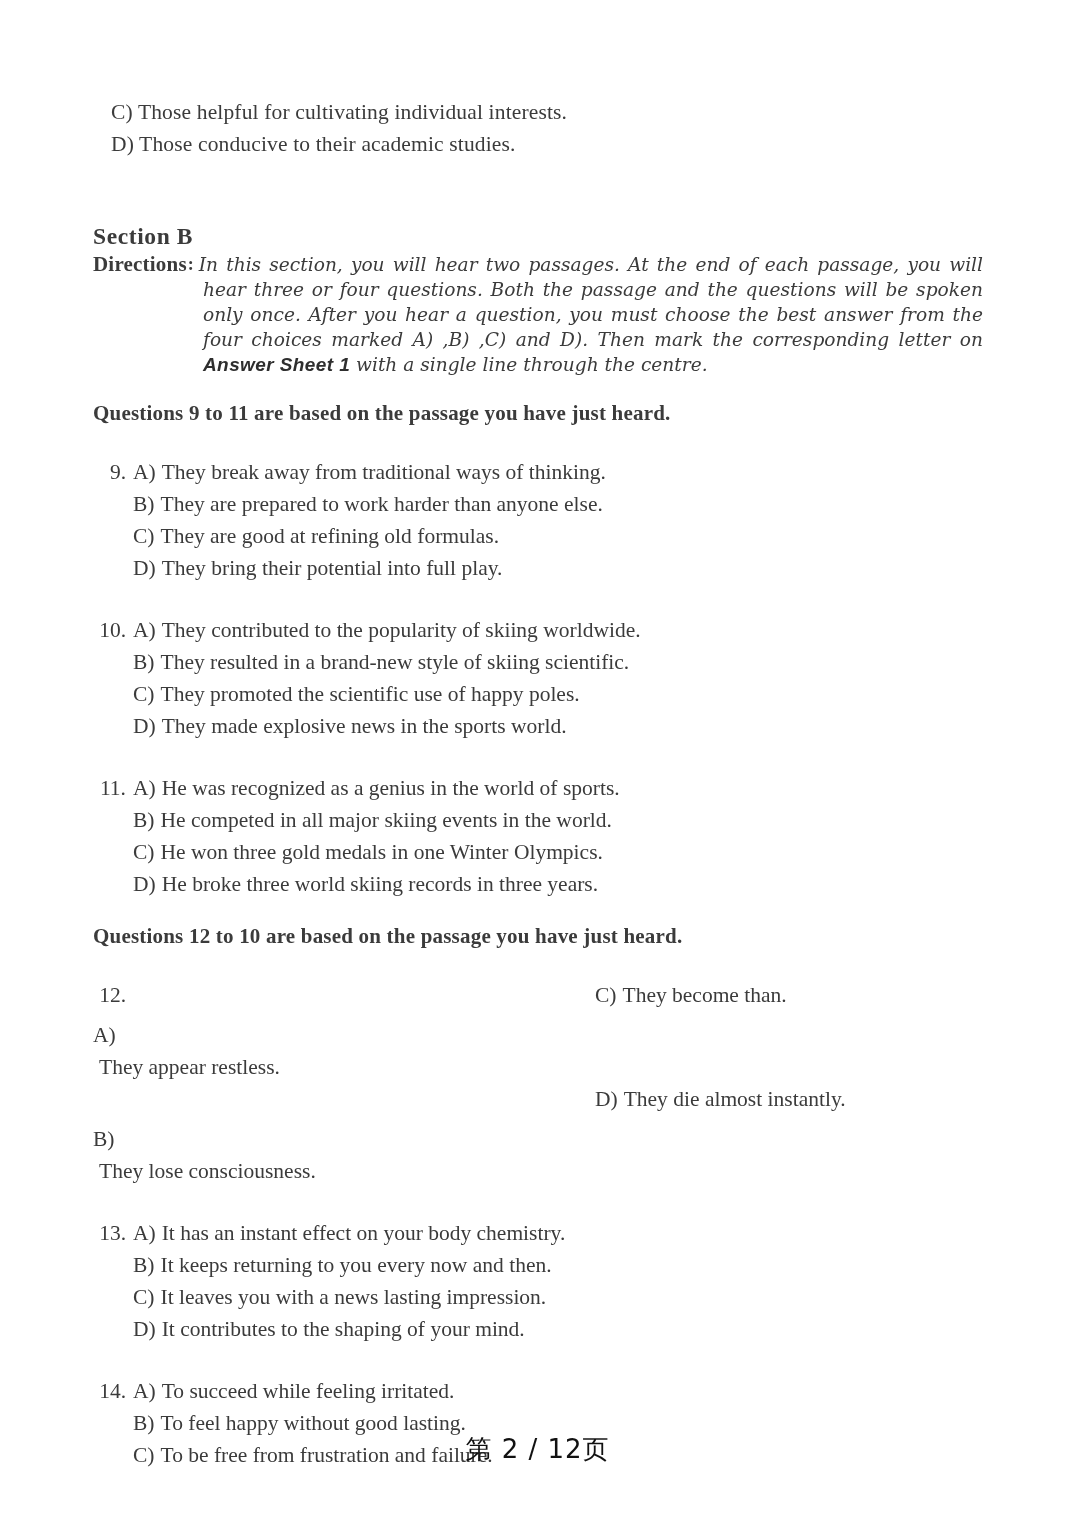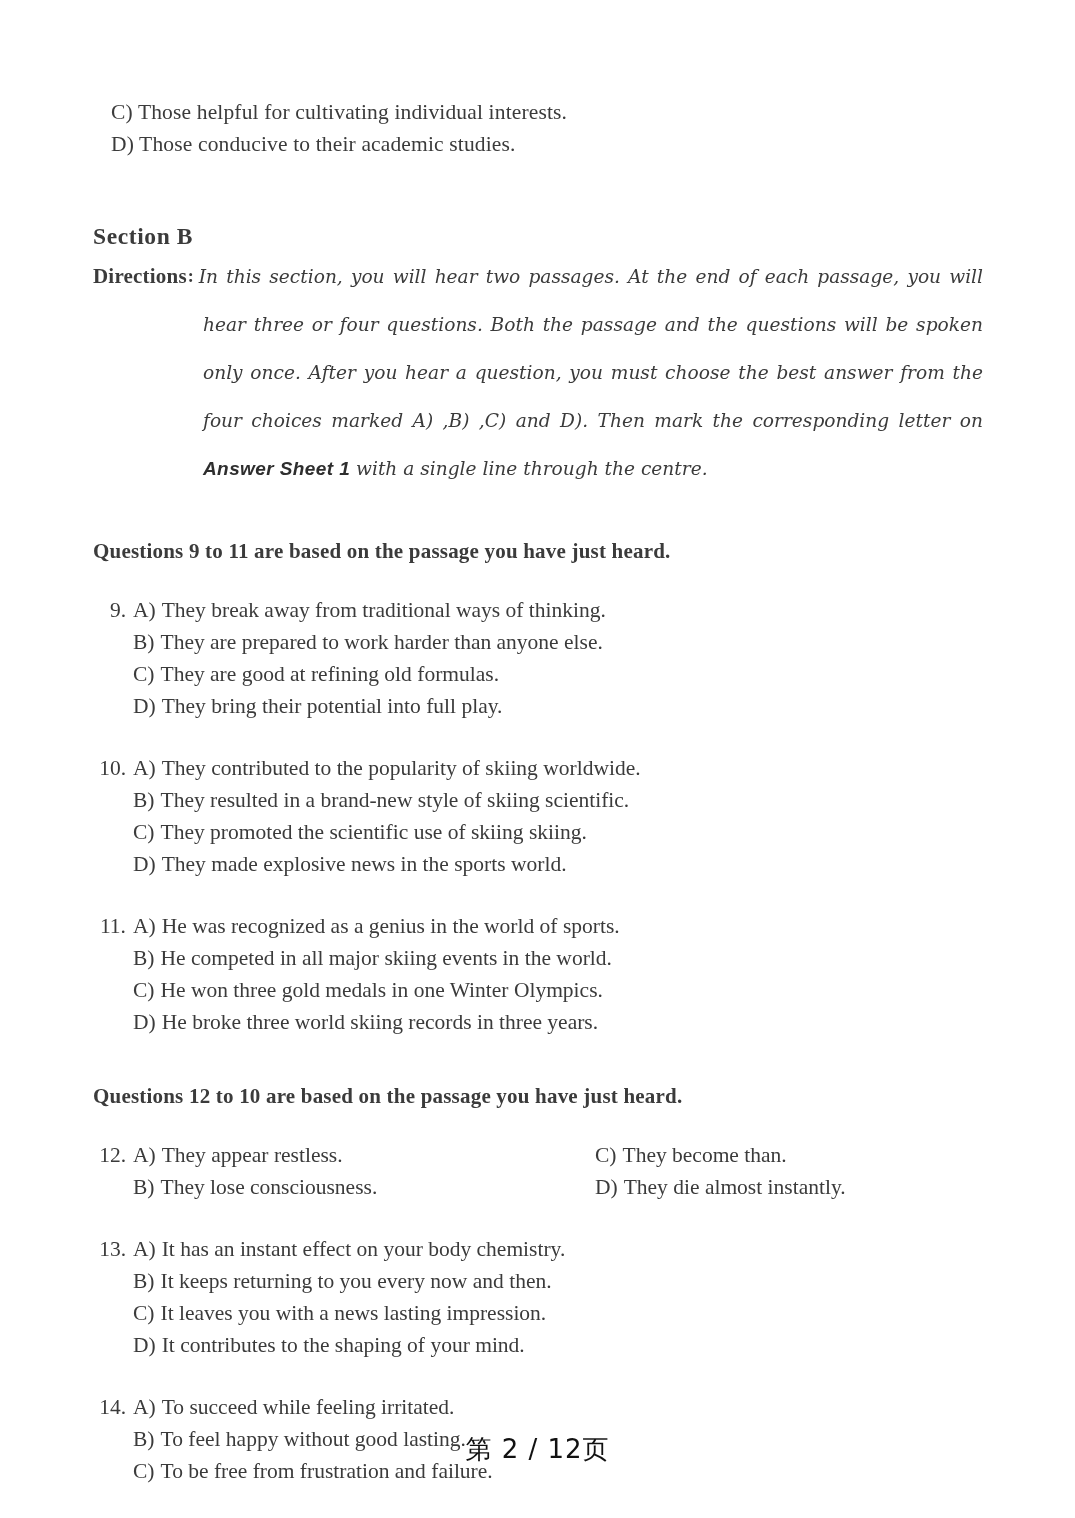--- a/index.html
+++ b/index.html
@@ -47,21 +47,21 @@
     font-size: 23.5px;
     letter-spacing: 0.6px;
     margin-top: 63px;
     margin-bottom: 2px;
   }
 
   
   .directions {
     margin-top: 0;
     font-size: 19.5px;
-    line-height: 48px;
+    line-height: 25px;
     text-align: justify;
     text-justify: inter-word;
     text-indent: 0;
     padding-left: 110px;
   }
   .directions .dir-label {
     font-weight: bold;
     font-size: 21px;
     font-style: normal;
     margin-left: -110px;
@@ -86,21 +86,21 @@
     font-size: 19px;
     letter-spacing: 0.4px;
     color: #2e2e2e;
   }
 
   
   .q-head {
     font-weight: bold;
     font-size: 21px;
     letter-spacing: 0.2px;
-    margin-top: 46px;
+    margin-top: 24px;
   }
 
   
   .q-block { margin-top: 30px; }
   .q-row {
     display: flex;
     flex-direction: row;
     font-size: 21.5px;
     line-height: 32px;
     white-space: nowrap;
@@ -111,21 +111,21 @@
     text-align: right;
     padding-right: 7px;
     box-sizing: border-box;
   }
   .q-opt-letter { }
   .q-opt-text { padding-left: 6px; }
 
   
   .q-row.two-col .col-a {
     display: flex;
-    flex-direction: row;
+    flex-direction: column;
     width: 502px;
     flex: 0 0 502px;
   }
   .q-row.two-col .col-b {
     display: flex;
     flex-direction: row;
   }
 
   
   .footer {
@@ -187,21 +187,21 @@
         <span class="q-opt-text">They contributed to the popularity of skiing worldwide.</span>
       </div>
       <div class="q-row">
         <span class="q-num"></span>
         <span class="q-opt-letter">B)</span>
         <span class="q-opt-text">They resulted in a brand-new style of skiing scientific.</span>
       </div>
       <div class="q-row">
         <span class="q-num"></span>
         <span class="q-opt-letter">C)</span>
-        <span class="q-opt-text">They promoted the scientific use of skiing skiing.</span>
+        <span class="q-opt-text">They promoted the scientific use of happy poles.</span>
       </div>
       <div class="q-row">
         <span class="q-num"></span>
         <span class="q-opt-letter">D)</span>
         <span class="q-opt-text">They made explosive news in the sports world.</span>
       </div>
     </div>
 
     <div class="q-block">
       <div class="q-row">

